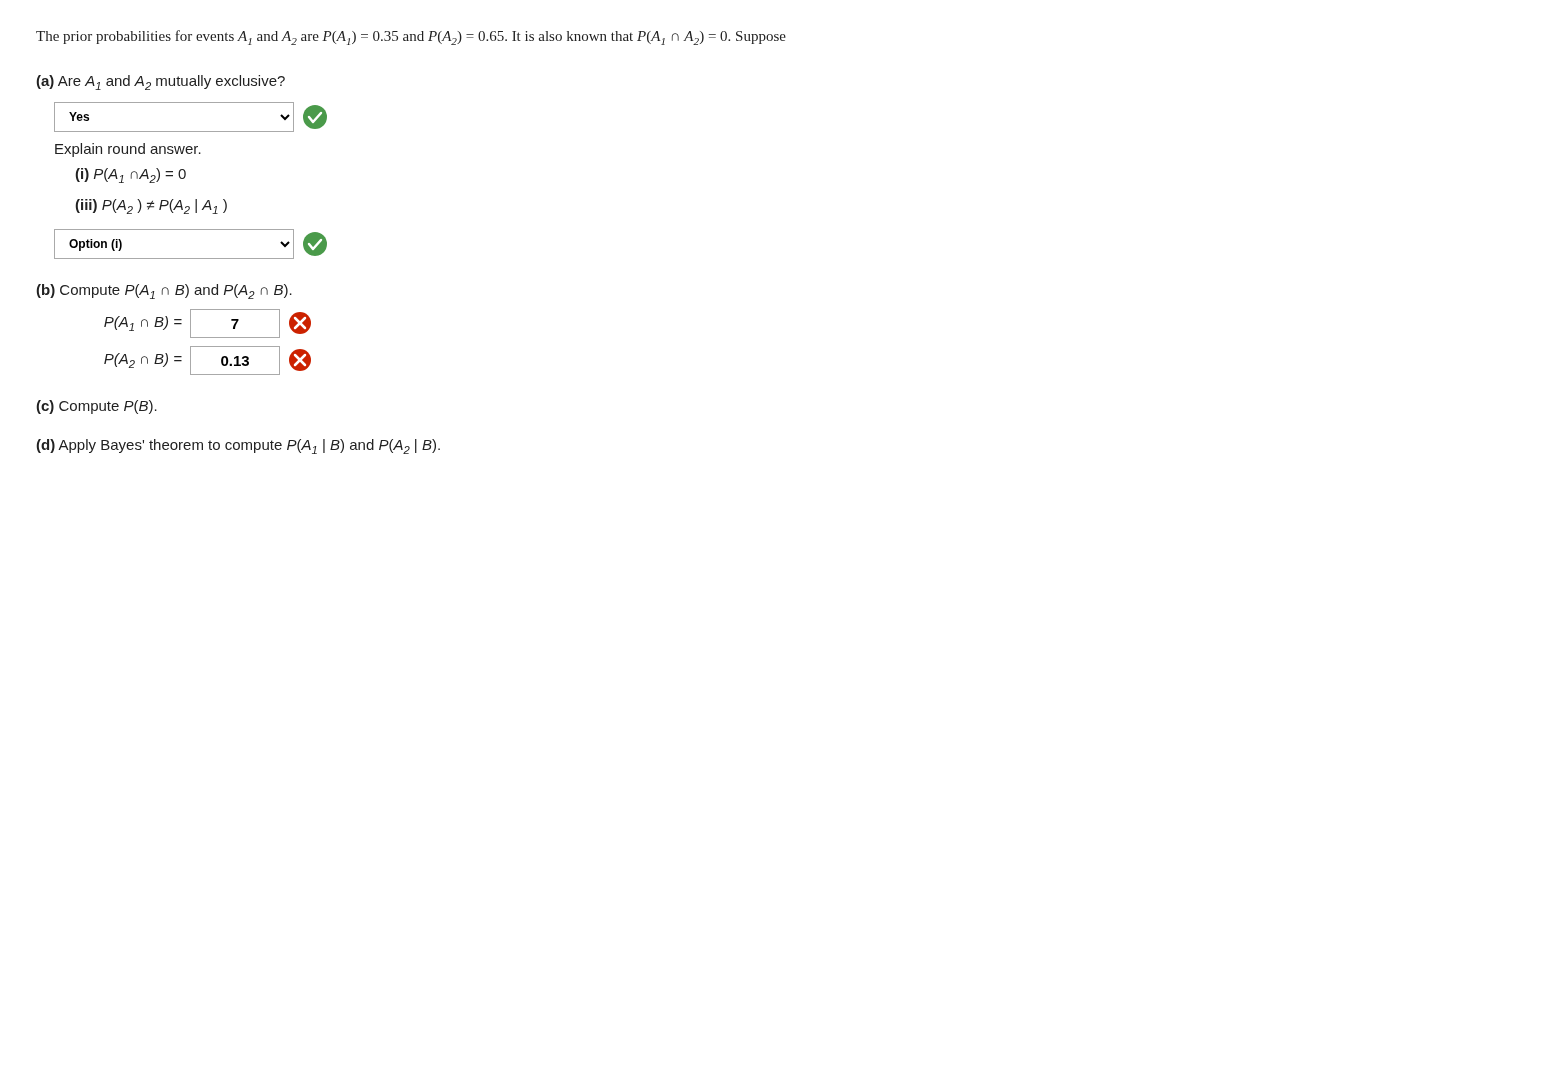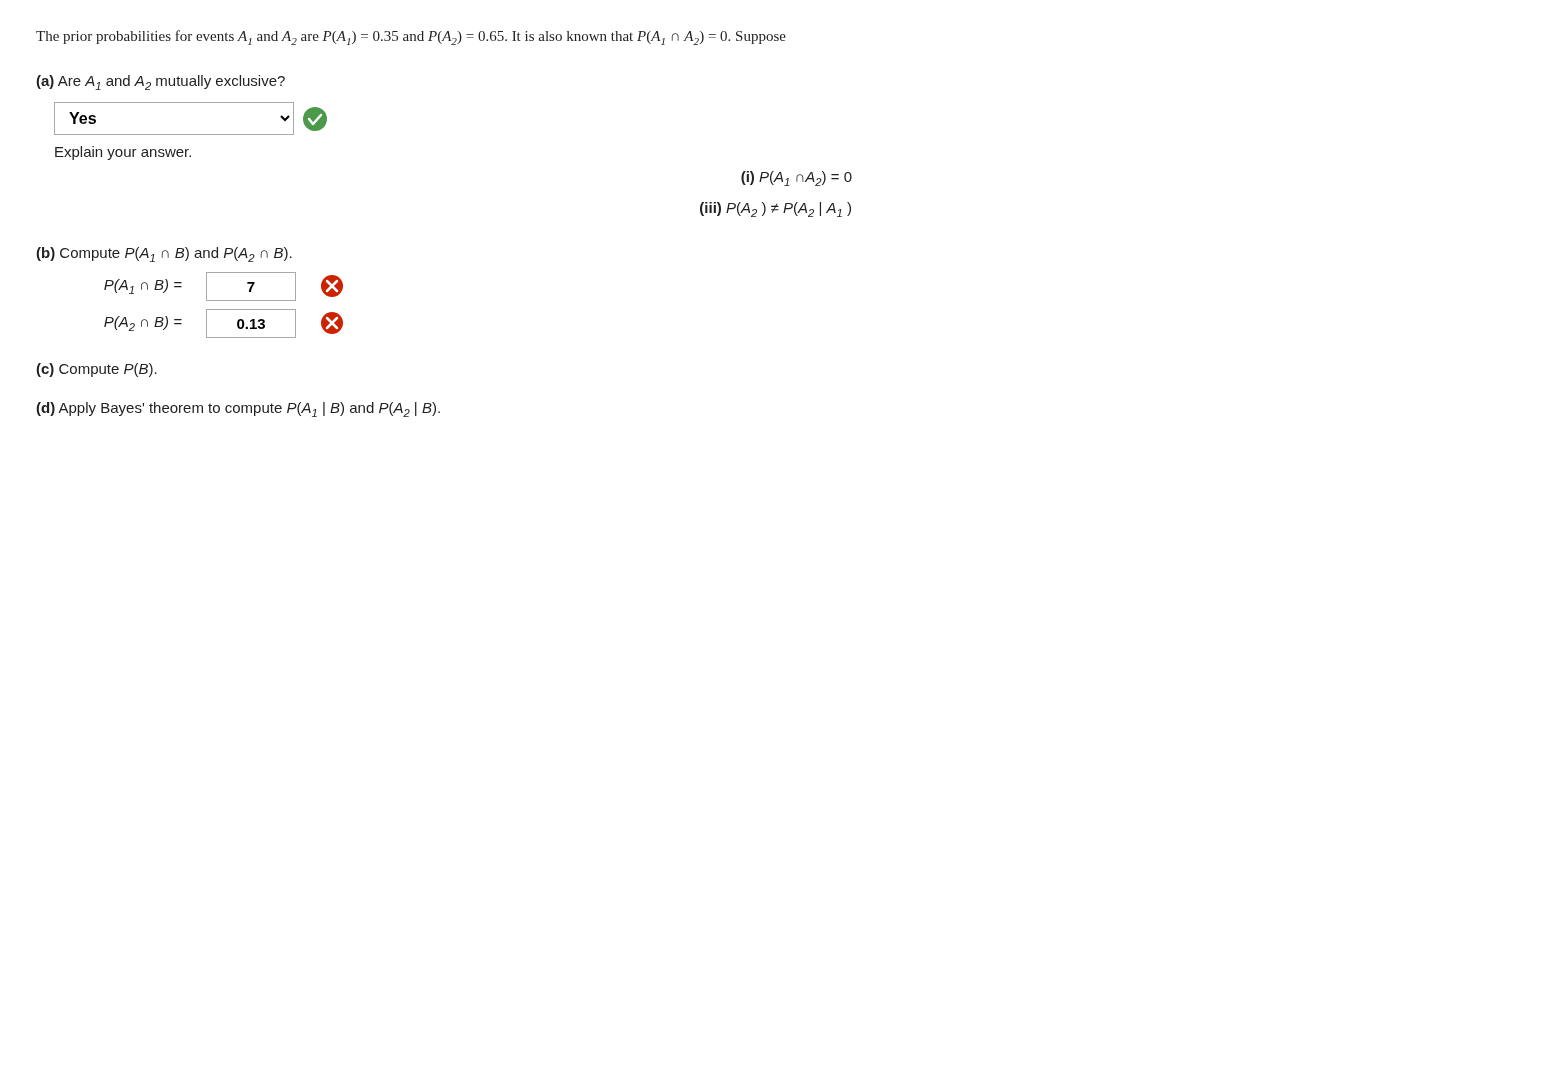--- a/index.html
+++ b/index.html
@@ -30,51 +30,50 @@
       margin: 10px 0 6px 18px;
     }
     .dropdown-wrap {
       display: inline-flex;
       align-items: center;
       gap: 8px;
     }
     select {
       border: 1px solid #aaa;
       padding: 6px 10px;
-      font-size: 16px;
+      font-size: 12px;
       font-weight: bold;
       min-width: 240px;
       appearance: auto;
       background: #fff;
       cursor: pointer;
     }
     .check-icon {
       width: 26px;
       height: 26px;
     }
     .explain-text {
       margin: 8px 0 4px 18px;
       font-style: normal;
     }
     .options-list {
       margin-left: 36px;
       margin-top: 6px;
     }
     .option-item {
-      margin: 6px 12px;
+      margin: 6px 3px;
       line-height: 1.5;
-      text-align: right;
     }
     .option-num {
       font-weight: bold;
     }
     .input-row {
       display: flex;
       align-items: center;
-      gap: 24px;
+      gap: 8px;
       margin: 8px 0 4px 36px;
     }
     .eq-label {
       min-width: 110px;
       text-align: right;
       font-style: italic;
     }
     input[type="text"] {
       border: 1px solid #aaa;
       padding: 5px 8px;
@@ -107,29 +106,44 @@
         <option>Yes</option>
         <option>No</option>
       </select>
 
       <svg class="check-icon" viewBox="0 0 26 26" xmlns="http://www.w3.org/2000/svg">
         <circle cx="13" cy="13" r="12" fill="#4a9a4a"></circle>
         <polyline points="7,13 11,18 19,9" stroke="white" stroke-width="2.5" fill="none" stroke-linecap="round" stroke-linejoin="round"></polyline>
       </svg>
     </div>
   </div>
-  <p class="explain-text">Explain your answer.</p>
+  <p class="explain-text">Explain round answer.</p>
   <div class="options-list">
     <div class="option-item">
       <span class="option-num"><strong>(i)</strong></span>
       <span>  <em>P</em>(<em>A<sub>1</sub></em> ∩<em>A<sub>2</sub></em>) = 0</span>
     </div>
     <div class="option-item">
       <span class="option-num"><strong>(iii)</strong></span>
       <span>  <em>P</em>(<em>A<sub>2</sub></em> ) ≠ <em>P</em>(<em>A<sub>2</sub></em> | <em>A<sub>1</sub></em> )</span>
+    </div>
+  </div>
+  <div class="question-row">
+    <div class="dropdown-wrap">
+      <select>
+        <option>Option (i)</option>
+        <option>Option (ii)</option>
+        <option>Option (iii)</option>
+        <option>Option (iv)</option>
+      </select>
+
+      <svg class="check-icon" viewBox="0 0 26 26" xmlns="http://www.w3.org/2000/svg">
+        <circle cx="13" cy="13" r="12" fill="#4a9a4a"></circle>
+        <polyline points="7,13 11,18 19,9" stroke="white" stroke-width="2.5" fill="none" stroke-linecap="round" stroke-linejoin="round"></polyline>
+      </svg>
     </div>
   </div>
 </div>
 
 <div class="section">
   <p>
     <span class="section-label">(b)</span>
     <span> Compute <em>P</em>(<em>A<sub>1</sub></em> ∩ <em>B</em>) and <em>P</em>(<em>A<sub>2</sub></em> ∩ <em>B</em>).</span>
   </p>
   <div class="input-row">

